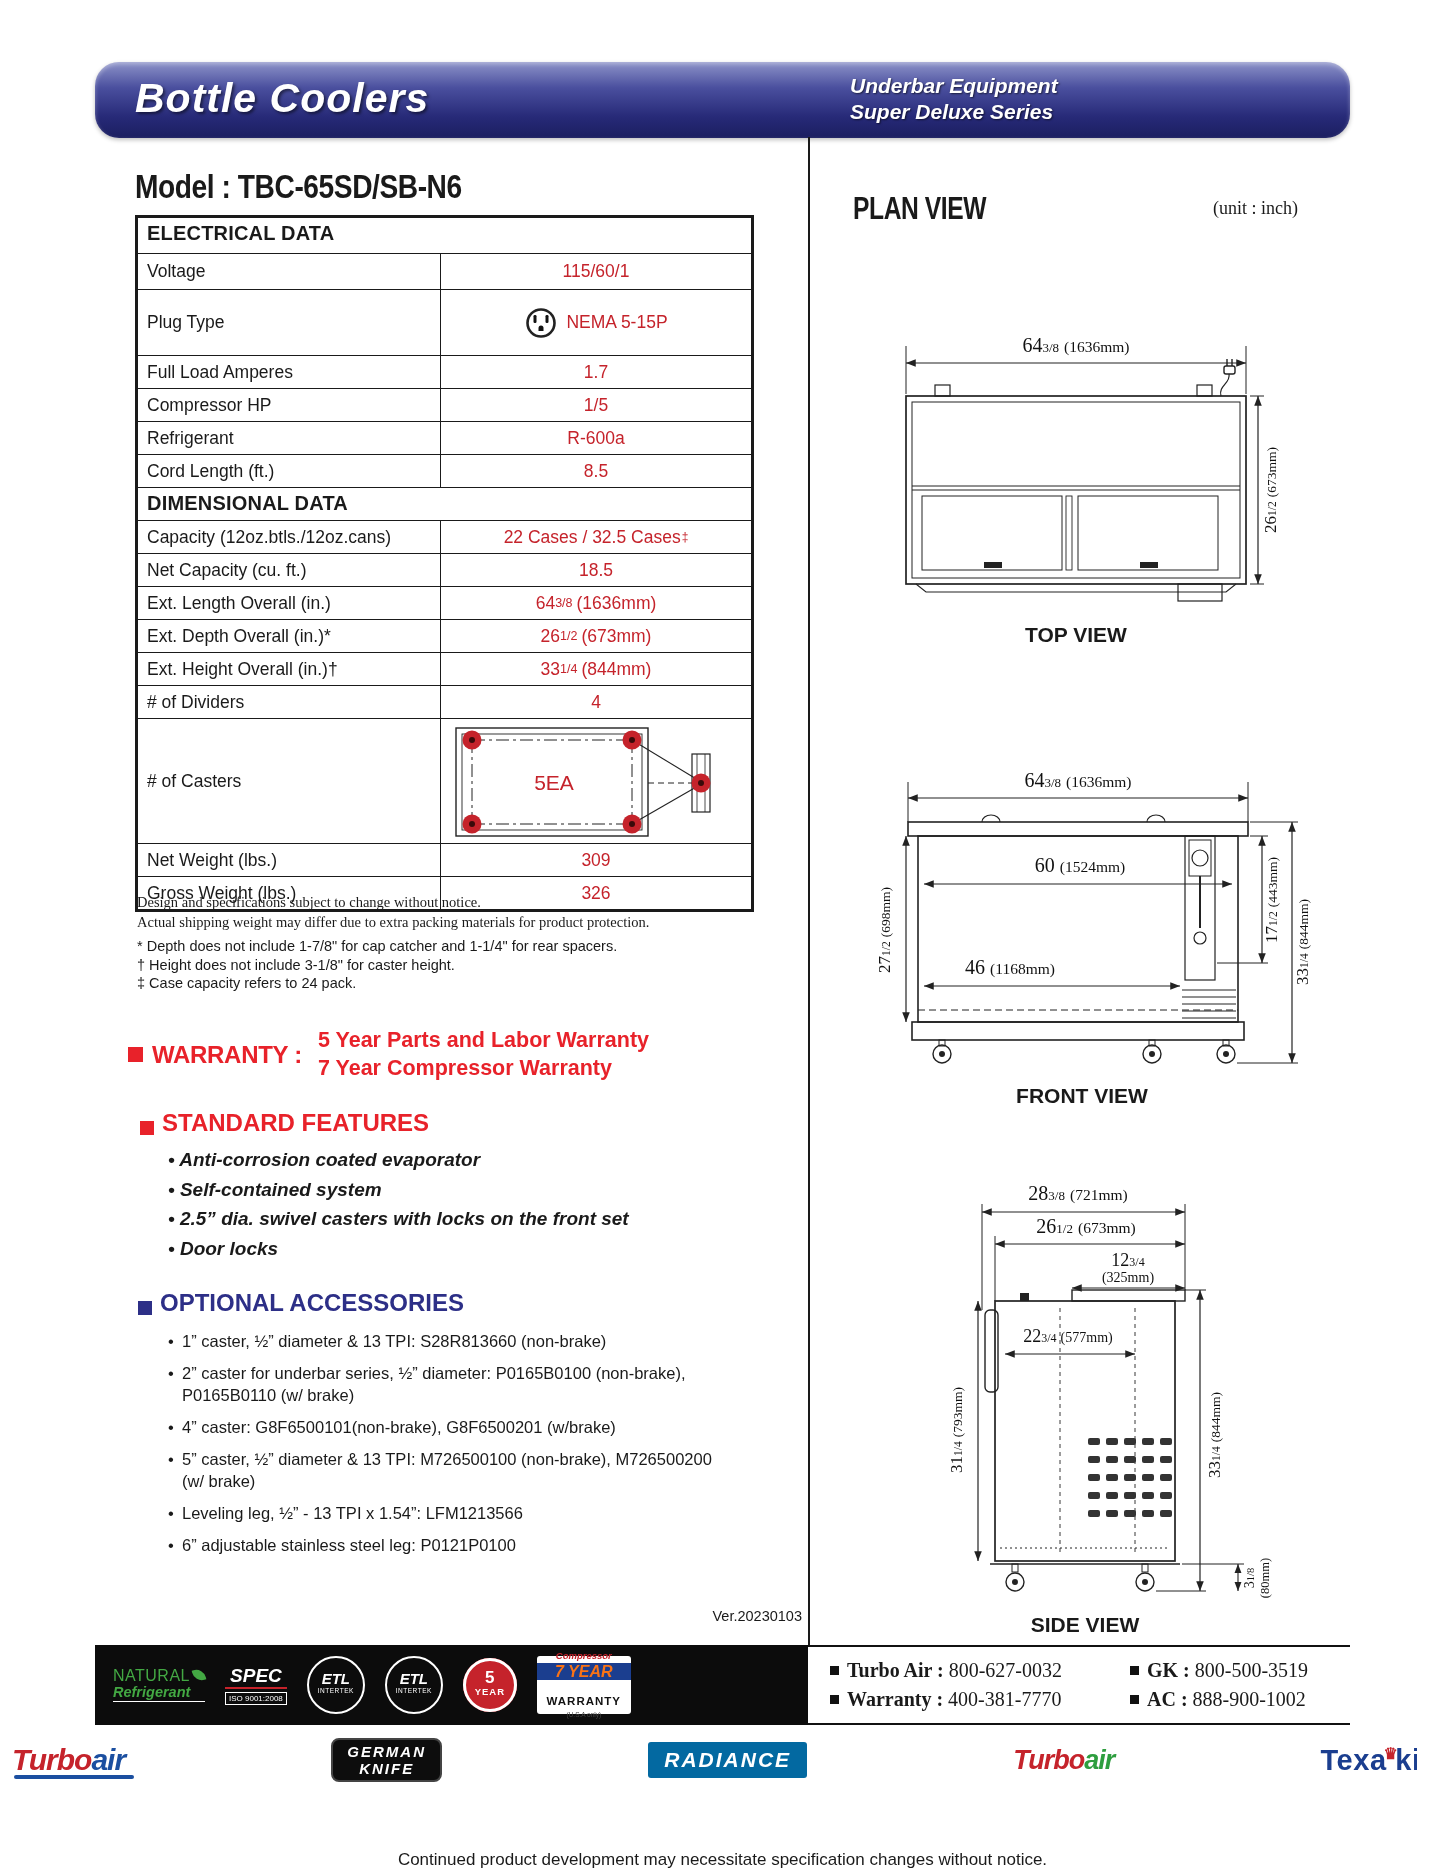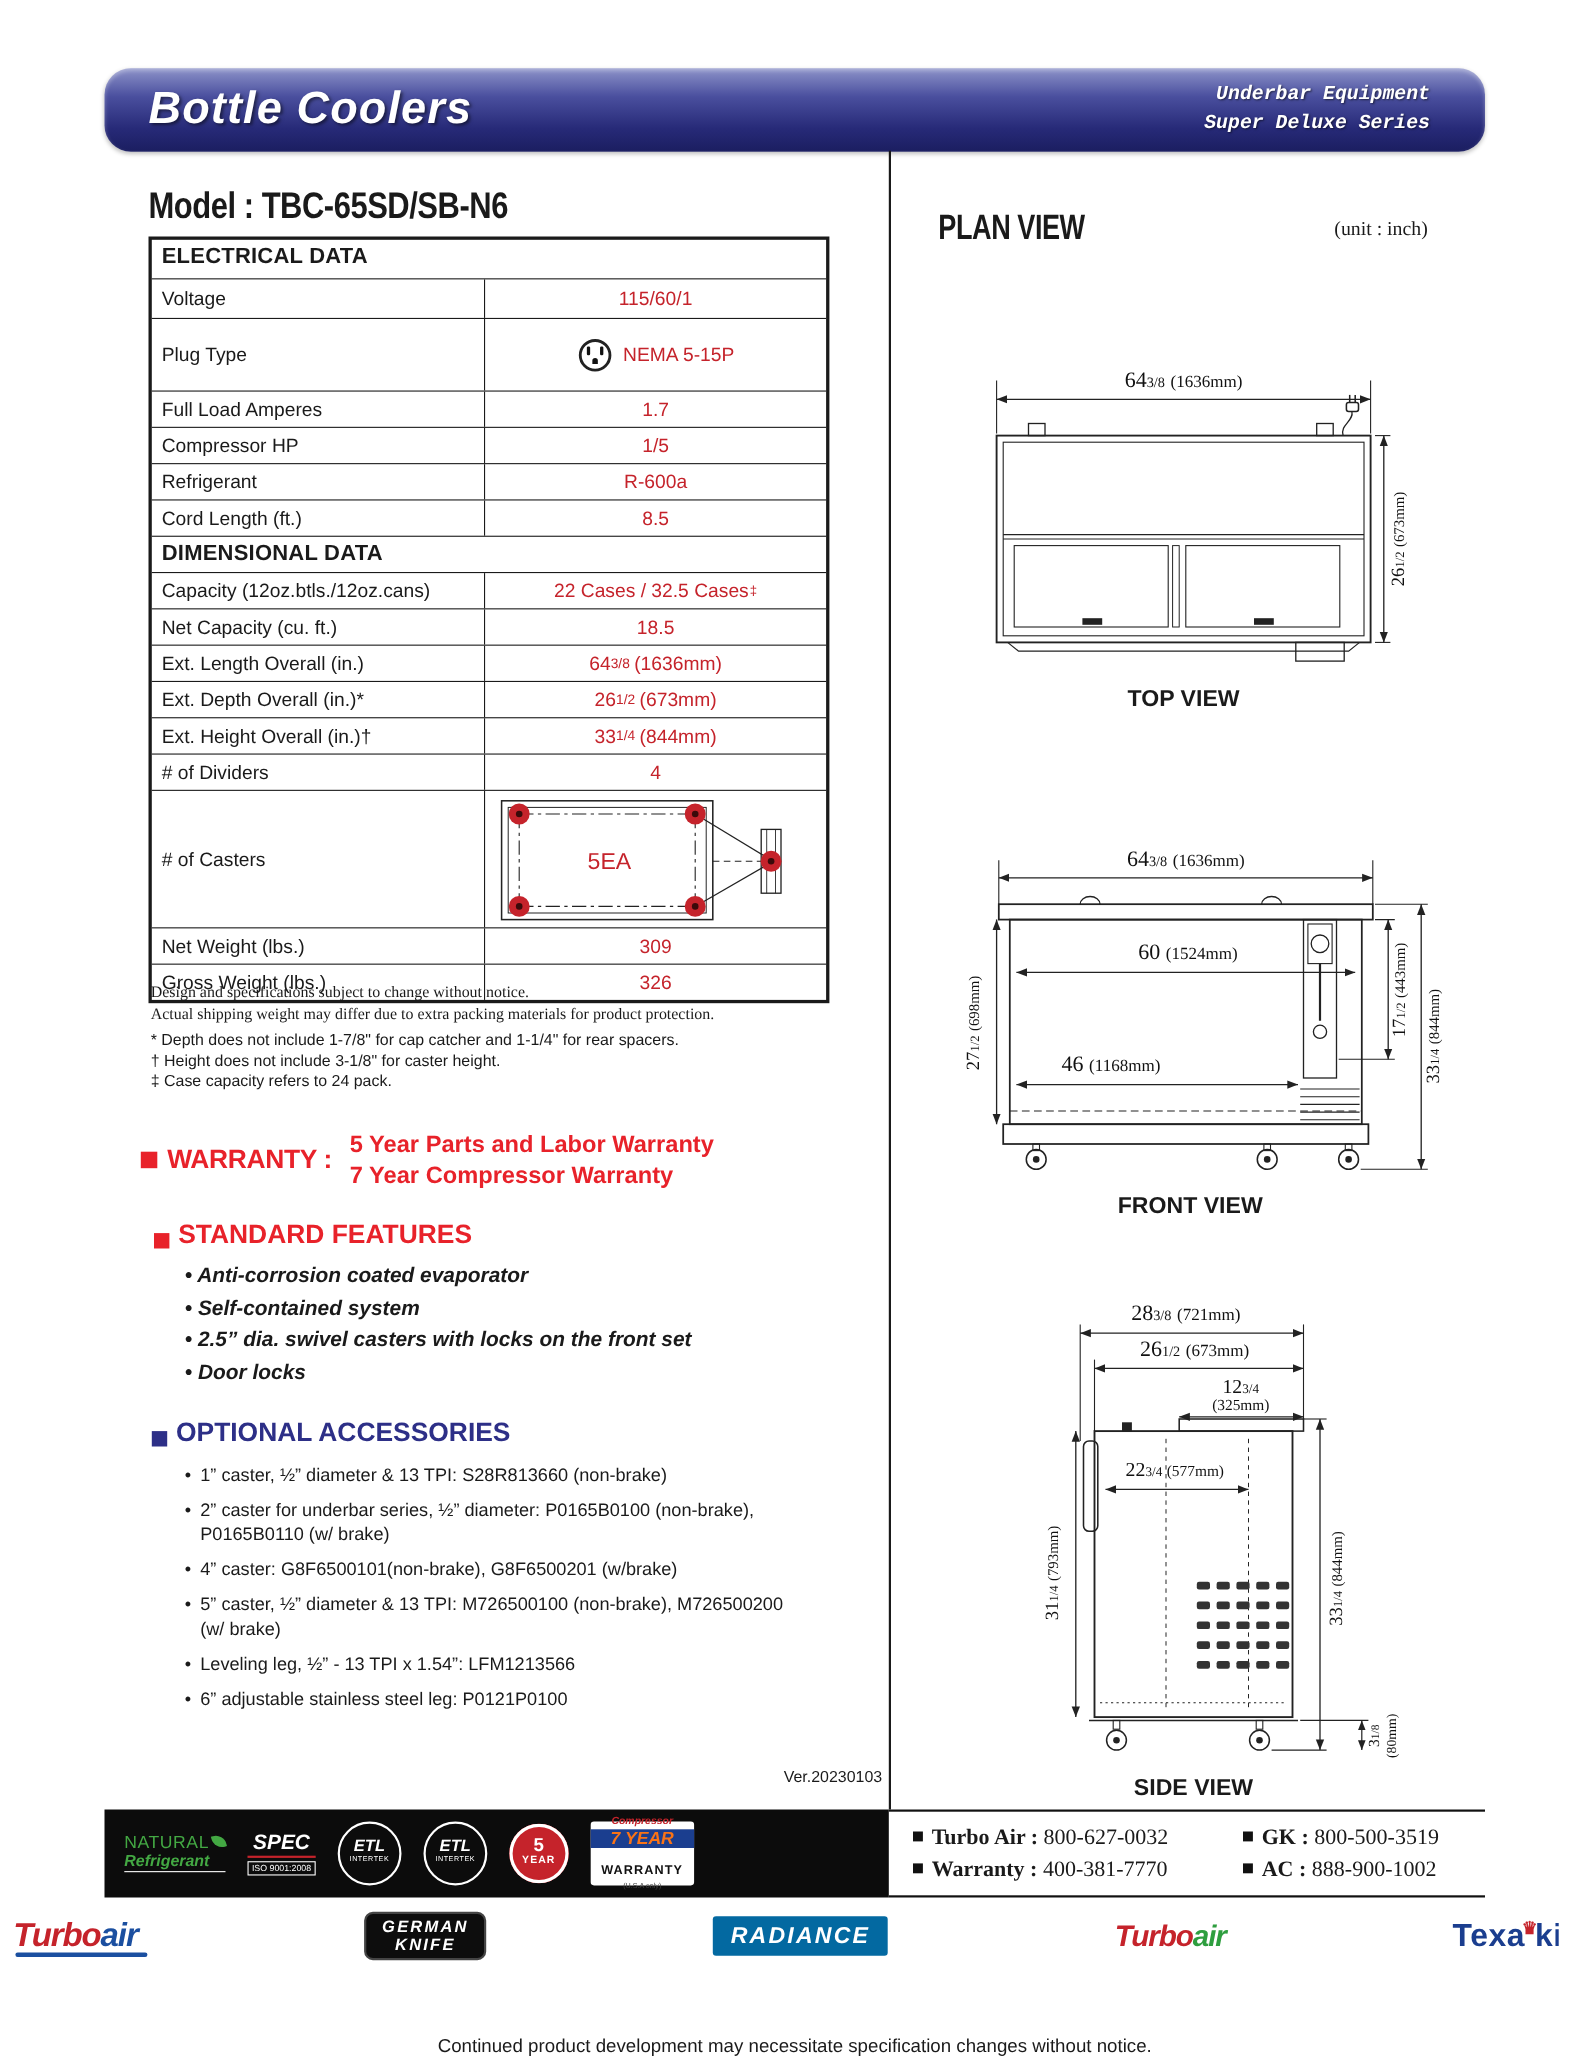--- a/index.html
+++ b/index.html
@@ -6,22 +6,22 @@
   #page{position:relative;width:1417px;height:1870px;background:#fff;
         font-family:"Liberation Sans",sans-serif;color:#1a1a1a;overflow:hidden;}
   .abs{position:absolute;}
 
   
   .hdr-bar{left:95px;top:62px;width:1255px;height:76px;border-radius:24px;
     background:linear-gradient(180deg,#8d93c9 0%,#4a4f9e 34%,#272a78 72%,#1b1e60 100%);
     box-shadow:inset 0 2px 4px rgba(255,255,255,.35), 0 2px 4px rgba(0,0,0,.25);}
   .hdr-title{left:135px;top:75px;font-size:41px;font-weight:800;font-style:italic;color:#fff;
     text-shadow:2px 2px 3px rgba(0,0,0,.5);letter-spacing:1px;}
-  .hdr-tags{left:850px;top:73px;width:450px;text-align:right;color:#fff;
-    font-family:Liberation Mono, monospace;font-style:italic;font-weight:700;font-size:18px;line-height:26px;
+  .hdr-tags{left:850px;top:73px;width:450px;text-align:left;color:#fff;
+    font-family:Liberation Sans, sans-serif;font-style:italic;font-weight:700;font-size:21px;line-height:26px;
     text-shadow:1px 1px 2px rgba(0,0,0,.6);}
 
   
   .model-title{left:135px;top:168px;font-size:32px;font-weight:800;letter-spacing:-.5px;
     transform:scale(.88,1.05);transform-origin:left top;white-space:nowrap;}
 
   .spec-table{left:135px;top:215px;width:613px;border:3px solid #1a1a1a;background:#fff;}
   .trow{display:flex;border-top:1.6px solid #1a1a1a;align-items:stretch;}
   .trow:first-child{border-top:none;}
   .sect{font-size:20px;font-weight:800;padding:4px 0 3px 9px;letter-spacing:.2px;}

